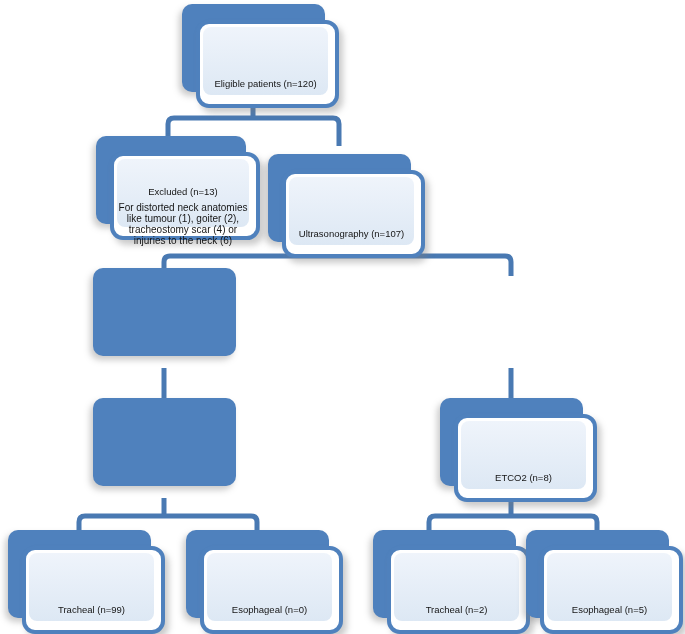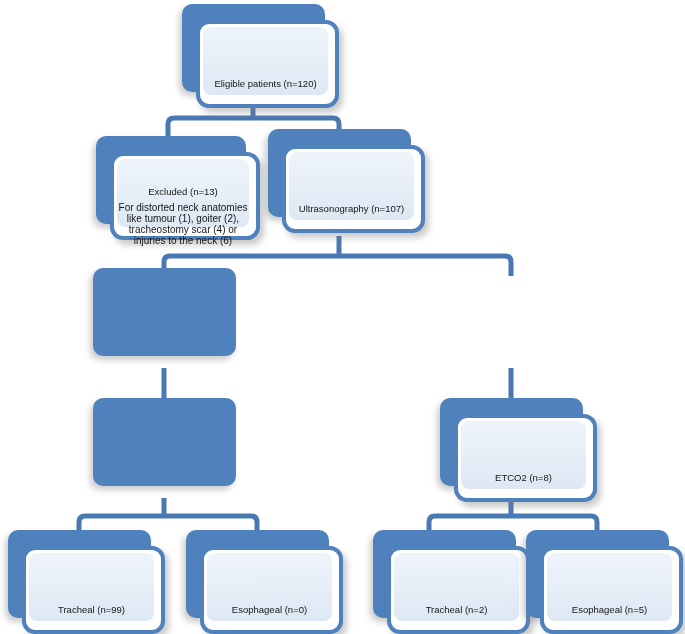--- a/index.html
+++ b/index.html
@@ -30,21 +30,21 @@
     padding:1px 2px;box-sizing:border-box;
   }
   .line{white-space:nowrap;margin-top:46px;}
   .body-line{font-size:10px;line-height:11px;white-space:nowrap;}
   .excl-title{margin-bottom:4px;}
 
   
   .n-eligible{left:182px;top:4px;}
   .n-excluded{left:96px;top:136px;}
   .n-excluded .box-back,.n-excluded .box-front{width:150px;}
-  .n-ultrasonography{left:268px;top:129px;}
+  .n-ultrasonography{left:268px;top:154px;}
   .n-us-tracheal{left:93px;top:268px;}
   .n-us-esophageal{left:440px;top:268px;}
   .n-etco2-tracheal{left:93px;top:398px;}
   .n-etco2-esophageal{left:440px;top:398px;}
   .n-final-t99{left:8px;top:530px;padding-left:32px;}
   .n-final-e0{left:186px;top:530px;}
   .n-final-t2{left:373px;top:530px;}
   .n-final-e6{left:526px;top:530px;}
 </style>
 </head>

